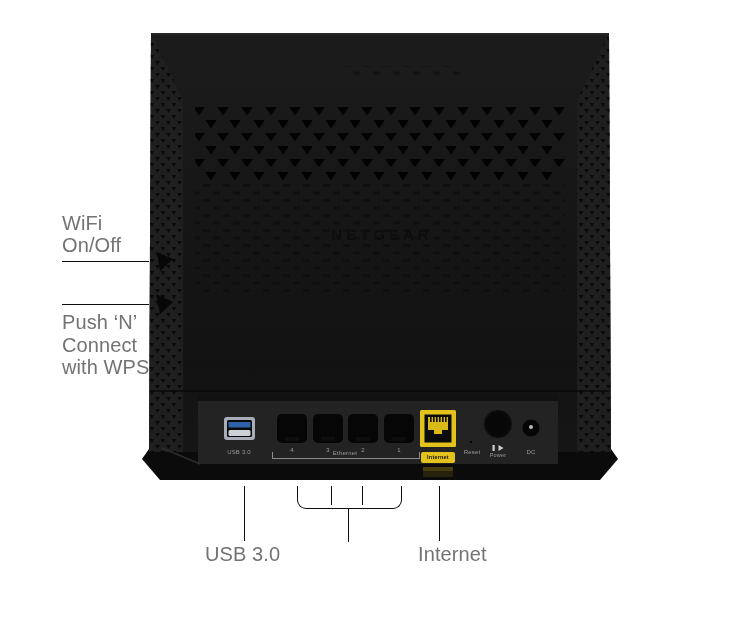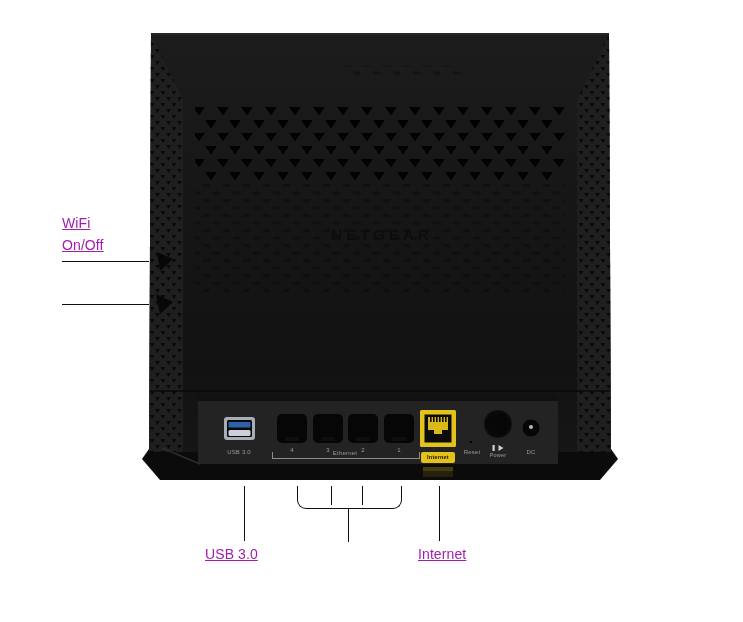--- a/index.html
+++ b/index.html
@@ -3,22 +3,22 @@
 <meta charset="utf-8">
 <style>
   html,body{margin:0;padding:0;background:#fff;}
   .stage{
     position:relative;width:743px;height:622px;background:#ffffff;overflow:hidden;
     font-family:"Liberation Sans","DejaVu Sans",sans-serif;color:#1a1a1a;
   }
   .stage svg{position:absolute;left:0;top:0;}
   
   .callout{
-    position:absolute;font-size:14px;line-height:22px;letter-spacing:.1px;
-    color:#a21caf;white-space:pre-line;text-decoration:underline;
+    position:absolute;font-size:20px;line-height:22px;letter-spacing:.1px;
+    color:#737373;white-space:pre-line;
   }
   .co-wifi{left:62px;top:212px;}
   .co-wps{left:62px;top:311px;line-height:22.5px;}
   .co-usb{left:205px;top:543px;}
   .co-gig{left:310px;top:543px;line-height:23px;}
   .co-int{left:418px;top:543px;}
   
   .hline{position:absolute;height:0;border-top:1.6px solid #0e0e0e;}
   .vline{position:absolute;width:0;border-left:1.6px solid #0e0e0e;}
   .l-wifi{left:62px;top:261px;width:87px;}
@@ -179,16 +179,19 @@
   <div class="hline l-wps"></div>
   <div class="vline l-usb"></div>
   <div class="vline l-int"></div>
   <div class="bracket"></div>
   <div class="vline tick1"></div>
   <div class="vline tick2"></div>
   <div class="vline stem"></div>
 
   <div class="callout co-wifi">WiFi
 On/Off</div>
+  <div class="callout co-wps">Push ‘N’
+Connect
+with WPS</div>
   <div class="callout co-usb">USB 3.0</div>
   <div class="callout co-int">Internet</div>
 
 </div>
 
 </body></html>

